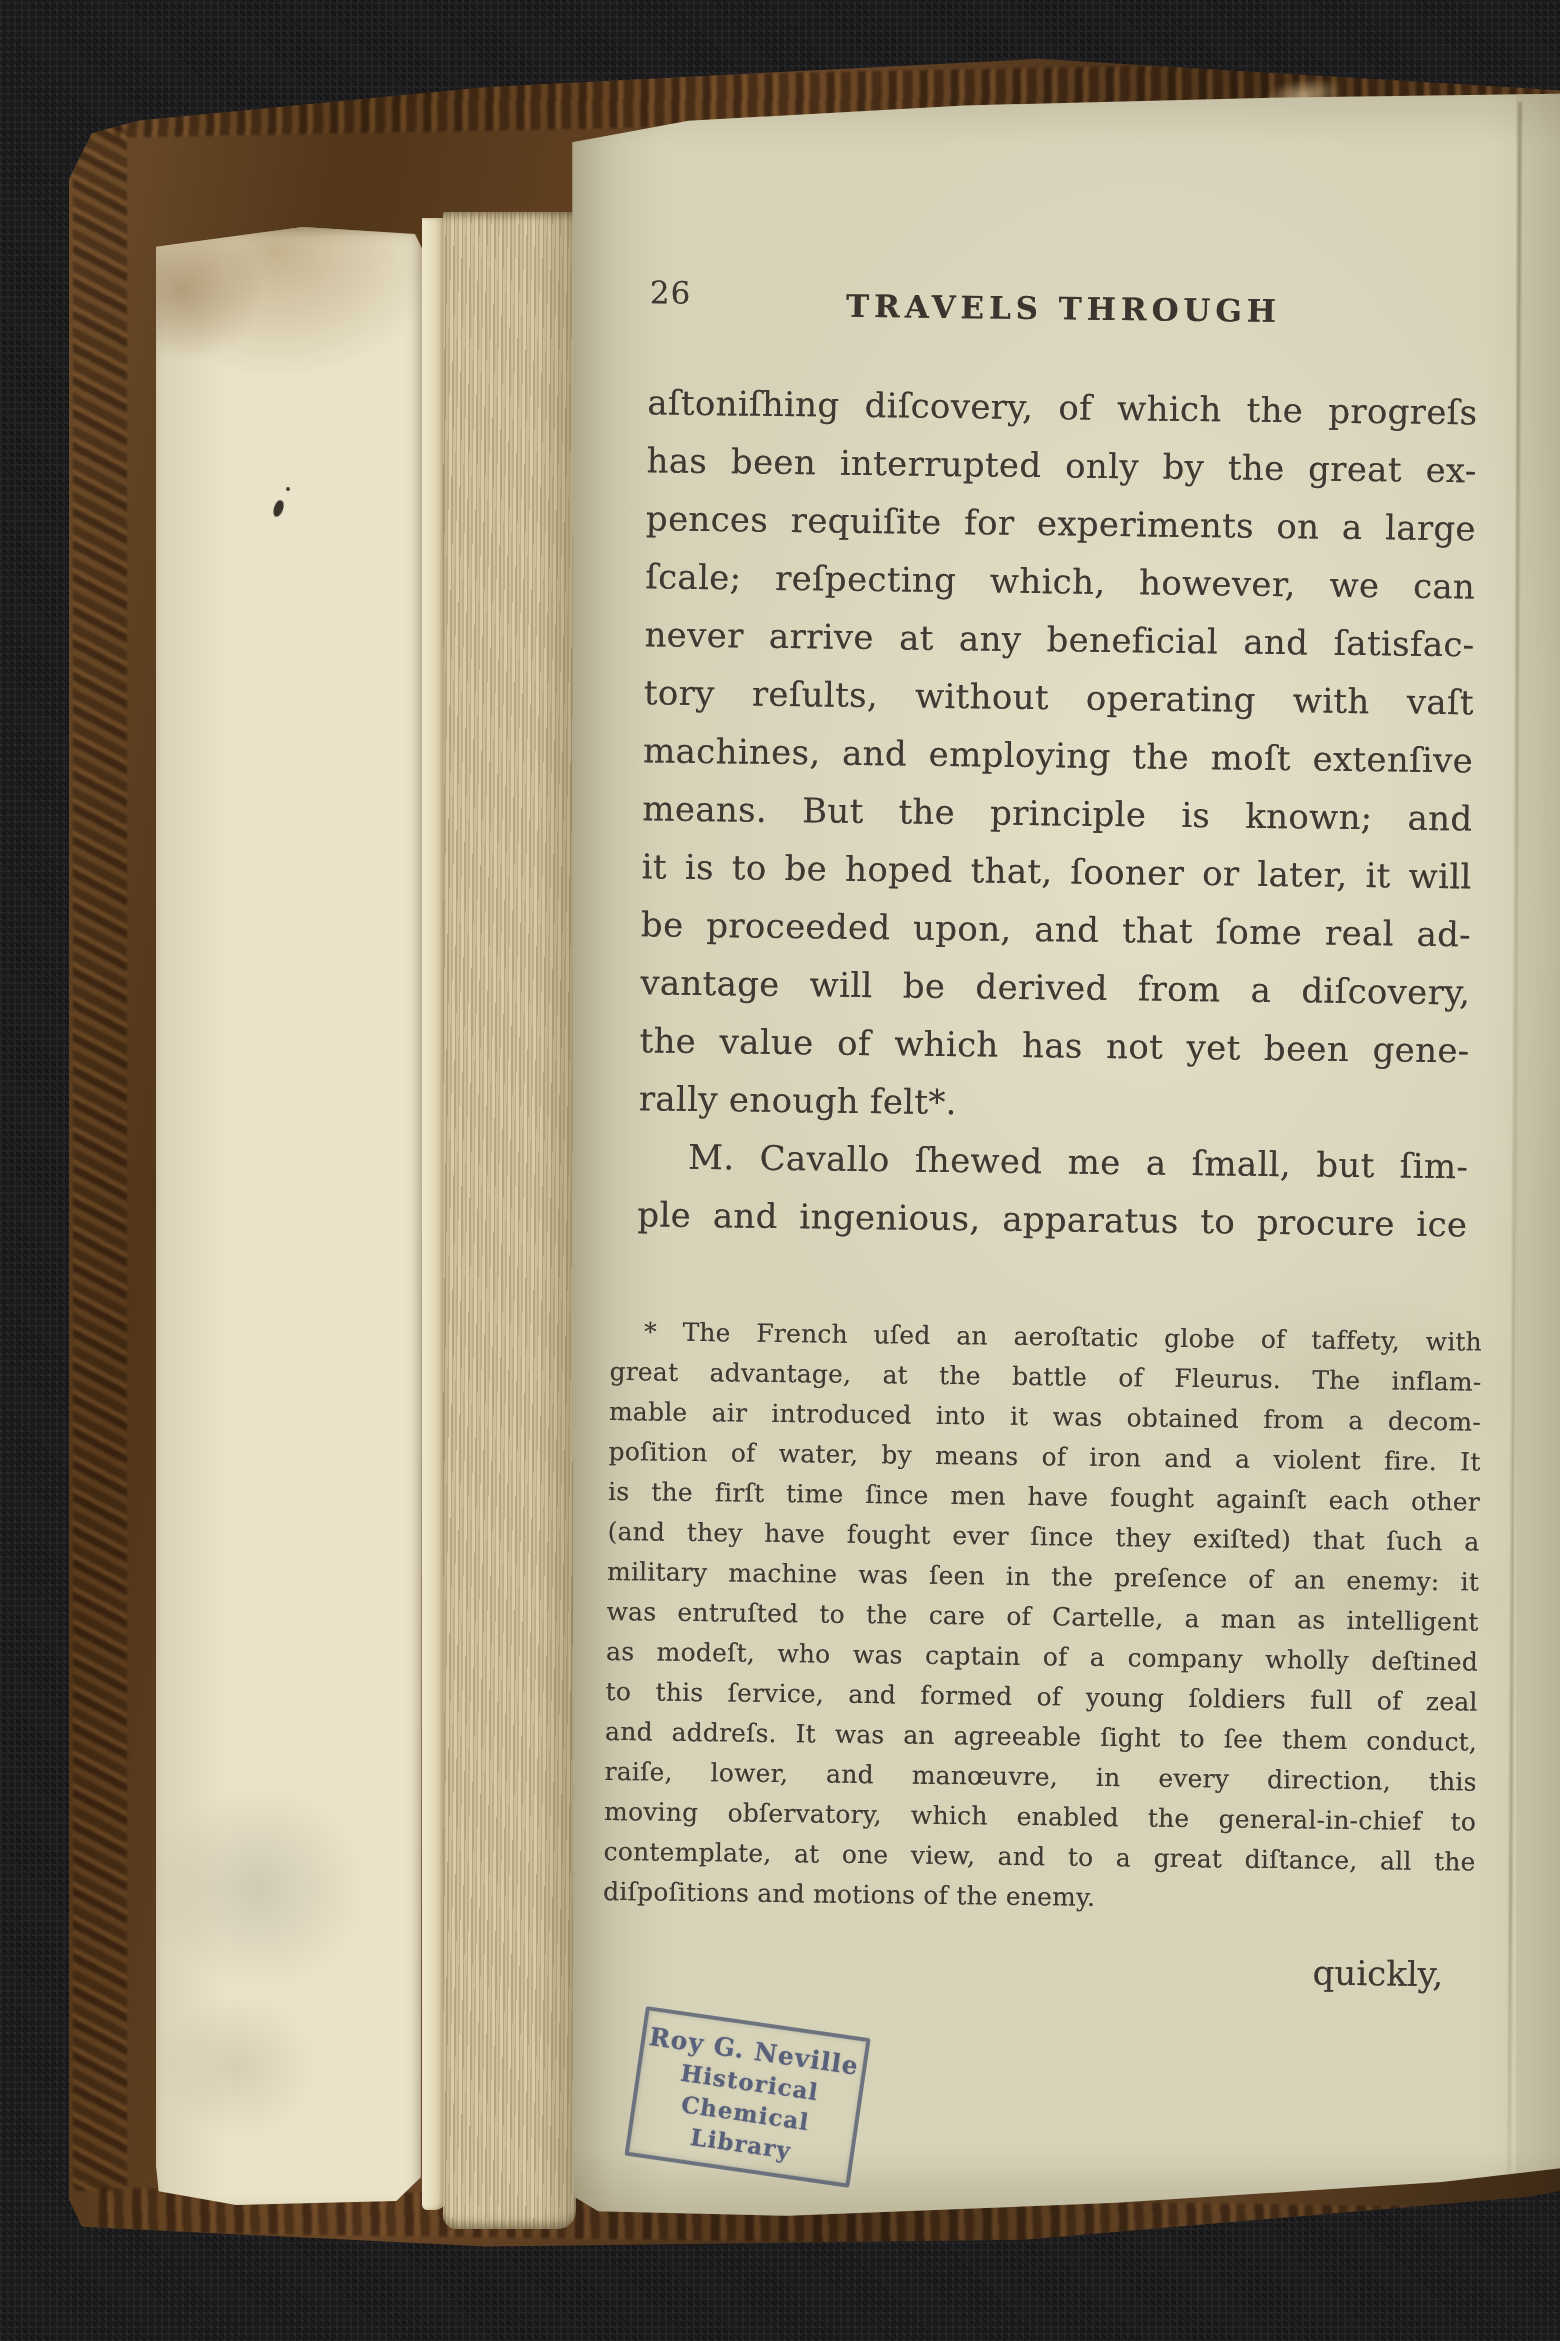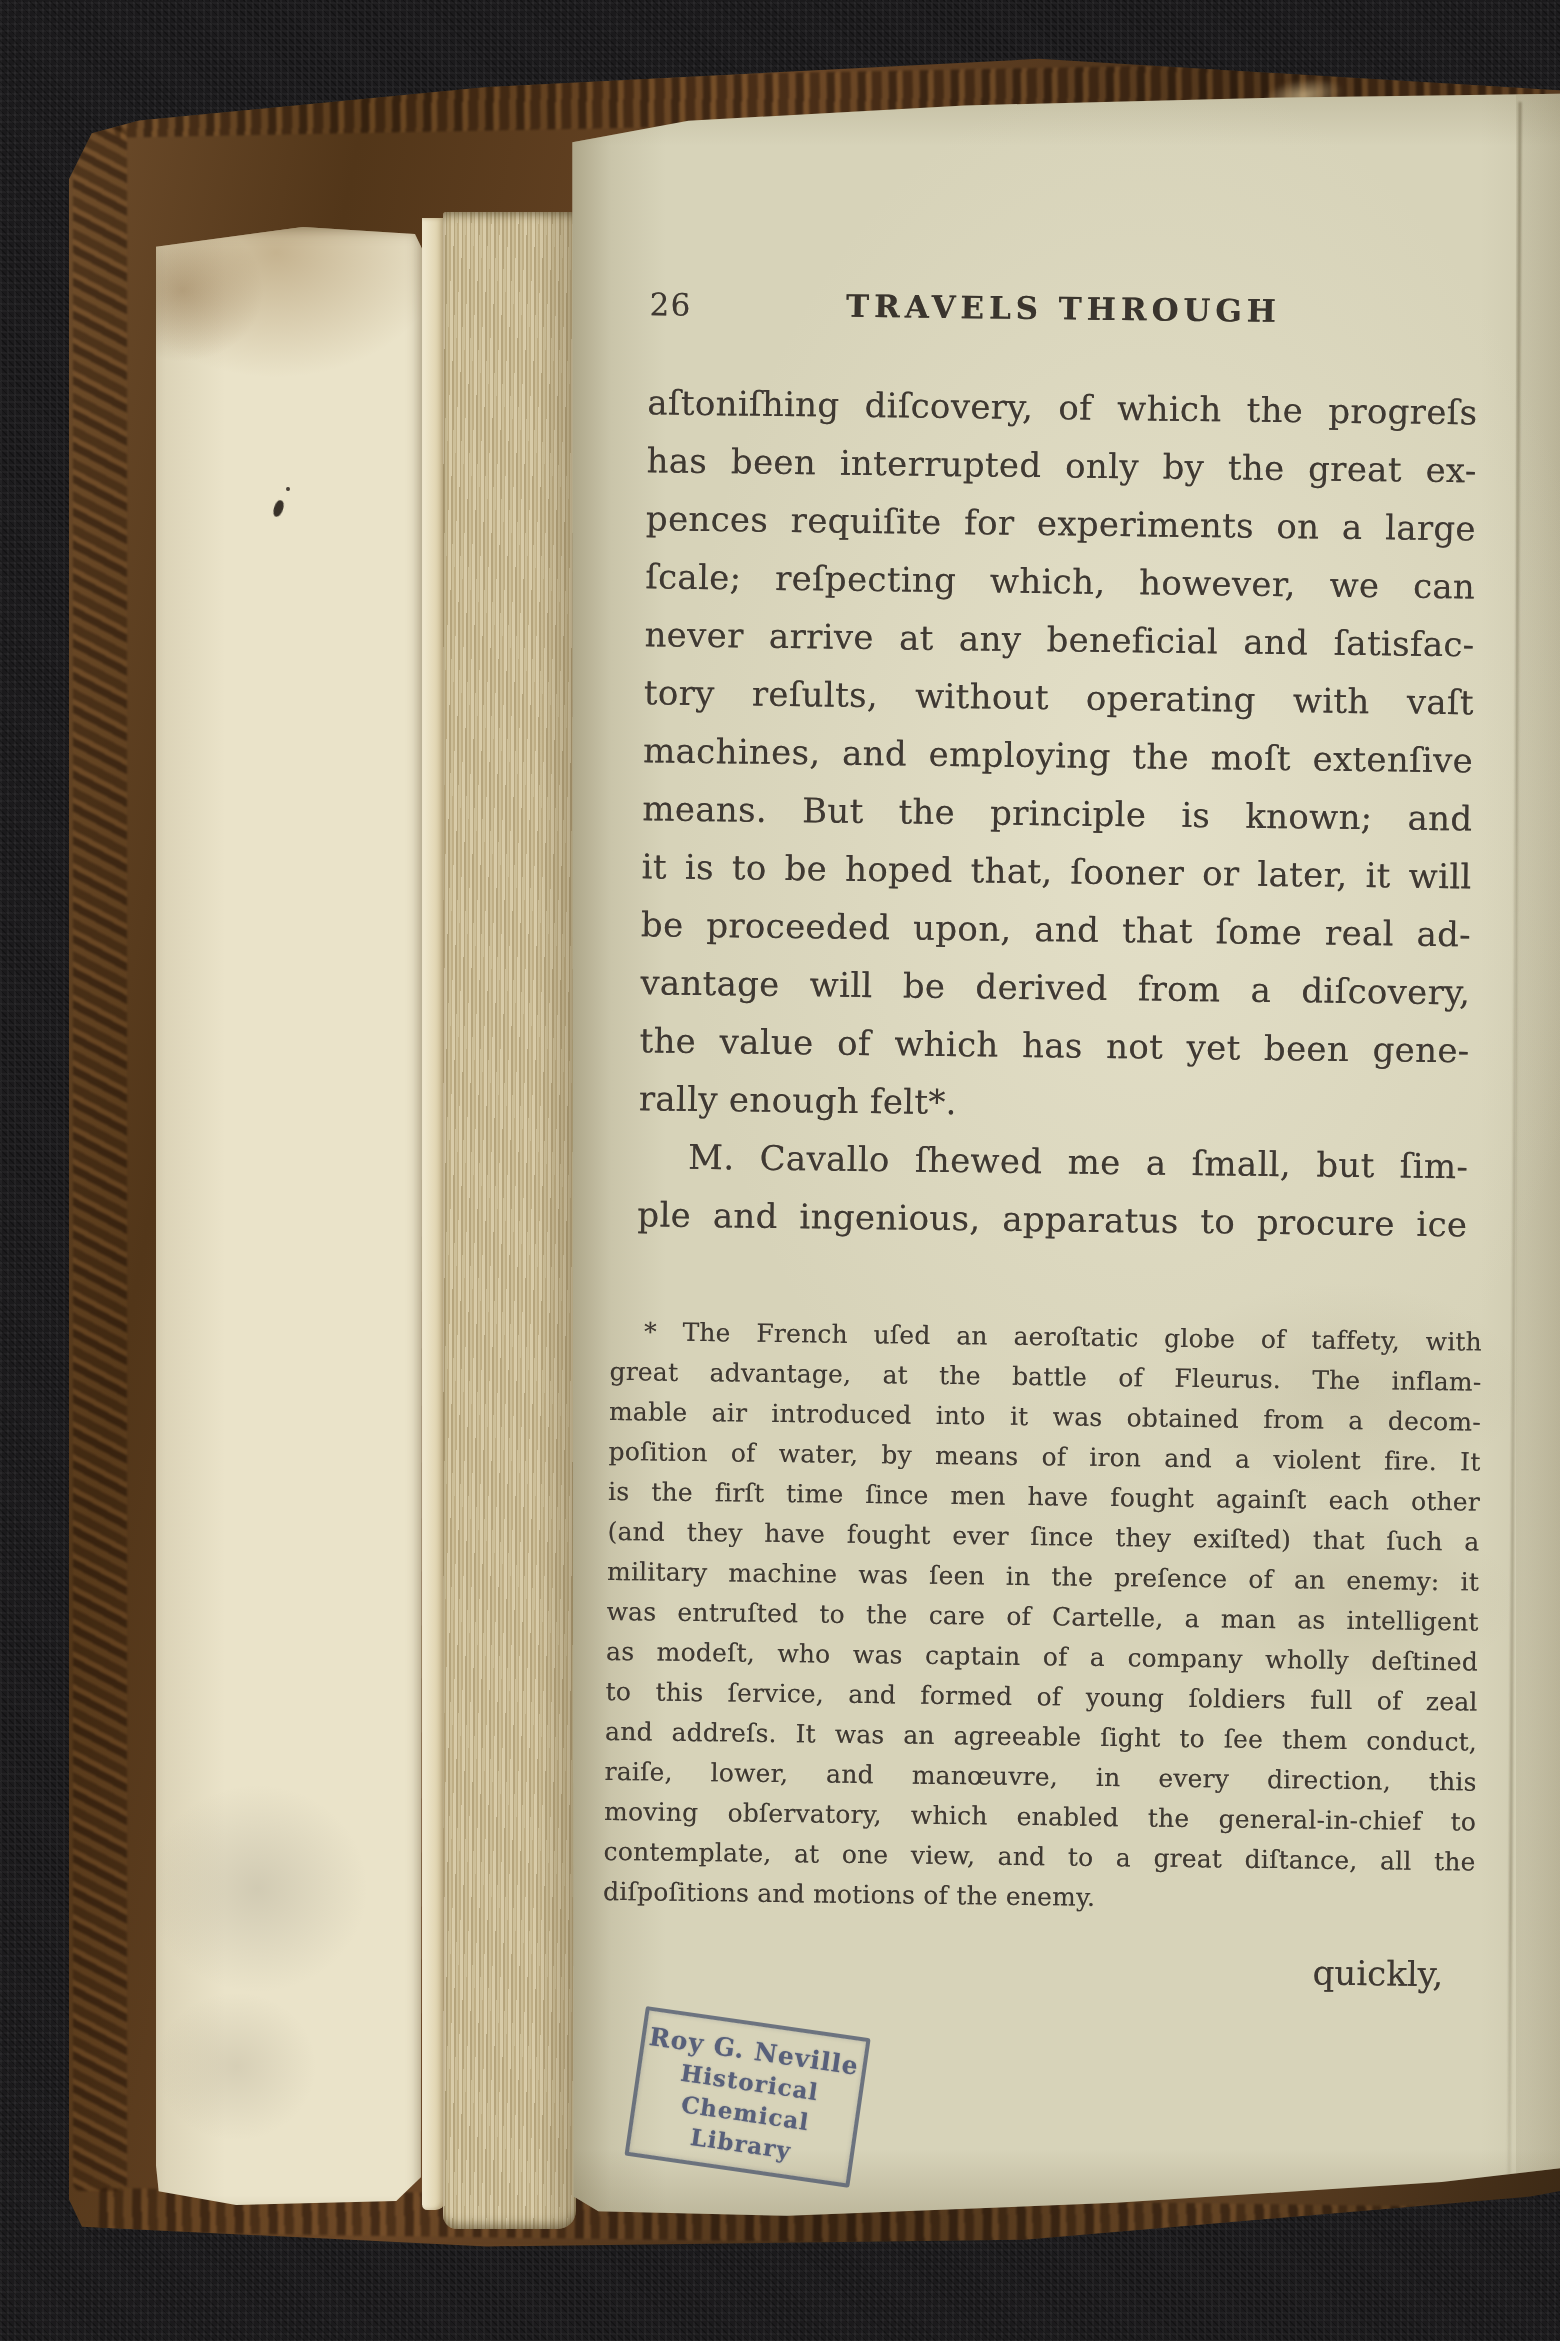--- a/index.html
+++ b/index.html
@@ -101,21 +101,21 @@
     background:linear-gradient(90deg, rgba(110,100,70,0.12), rgba(110,100,70,0.03));
   }
   
   .text-layer{
     position:absolute;left:623px;top:271px;width:872px;
     transform:rotate(0.7deg);transform-origin:0 0;
     color:#3f3933;
     text-shadow:0 0 0.5px rgba(62,52,40,0.55);
   }
   .header-row{position:relative;height:61px;margin-left:26px;width:830px;}
-  .page-num{position:absolute;left:1.1px;top:15px;font-size:31px;letter-spacing:1.1px;}
+  .page-num{position:absolute;left:1.1px;top:3px;font-size:31px;letter-spacing:1.1px;}
   .running-title{position:absolute;left:0;right:0;top:14px;text-align:center;font-size:31px;font-weight:700;letter-spacing:4.9px;color:#3a352e;}
   .body-block{margin-top:42px;margin-left:26px;width:830px;font-size:34px;letter-spacing:0.3px;}
   .body-block .line{height:58px;line-height:56px;text-align:justify;text-align-last:justify;overflow:hidden;}
   .body-block .line.indent{text-indent:50px;}
   .body-block .line.end{text-align-last:left;}
   .footnote-block{margin-top:69px;width:872px;font-size:25px;letter-spacing:0.2px;}
   .footnote-block .line{height:40px;line-height:38px;text-align:justify;text-align-last:justify;overflow:hidden;}
   .footnote-block .line.indent{text-indent:34px;}
   .footnote-block .line.end{text-align-last:left;}
   .catchword{margin-top:31px;width:872px;text-align:right;padding-right:0;font-size:34px;}

